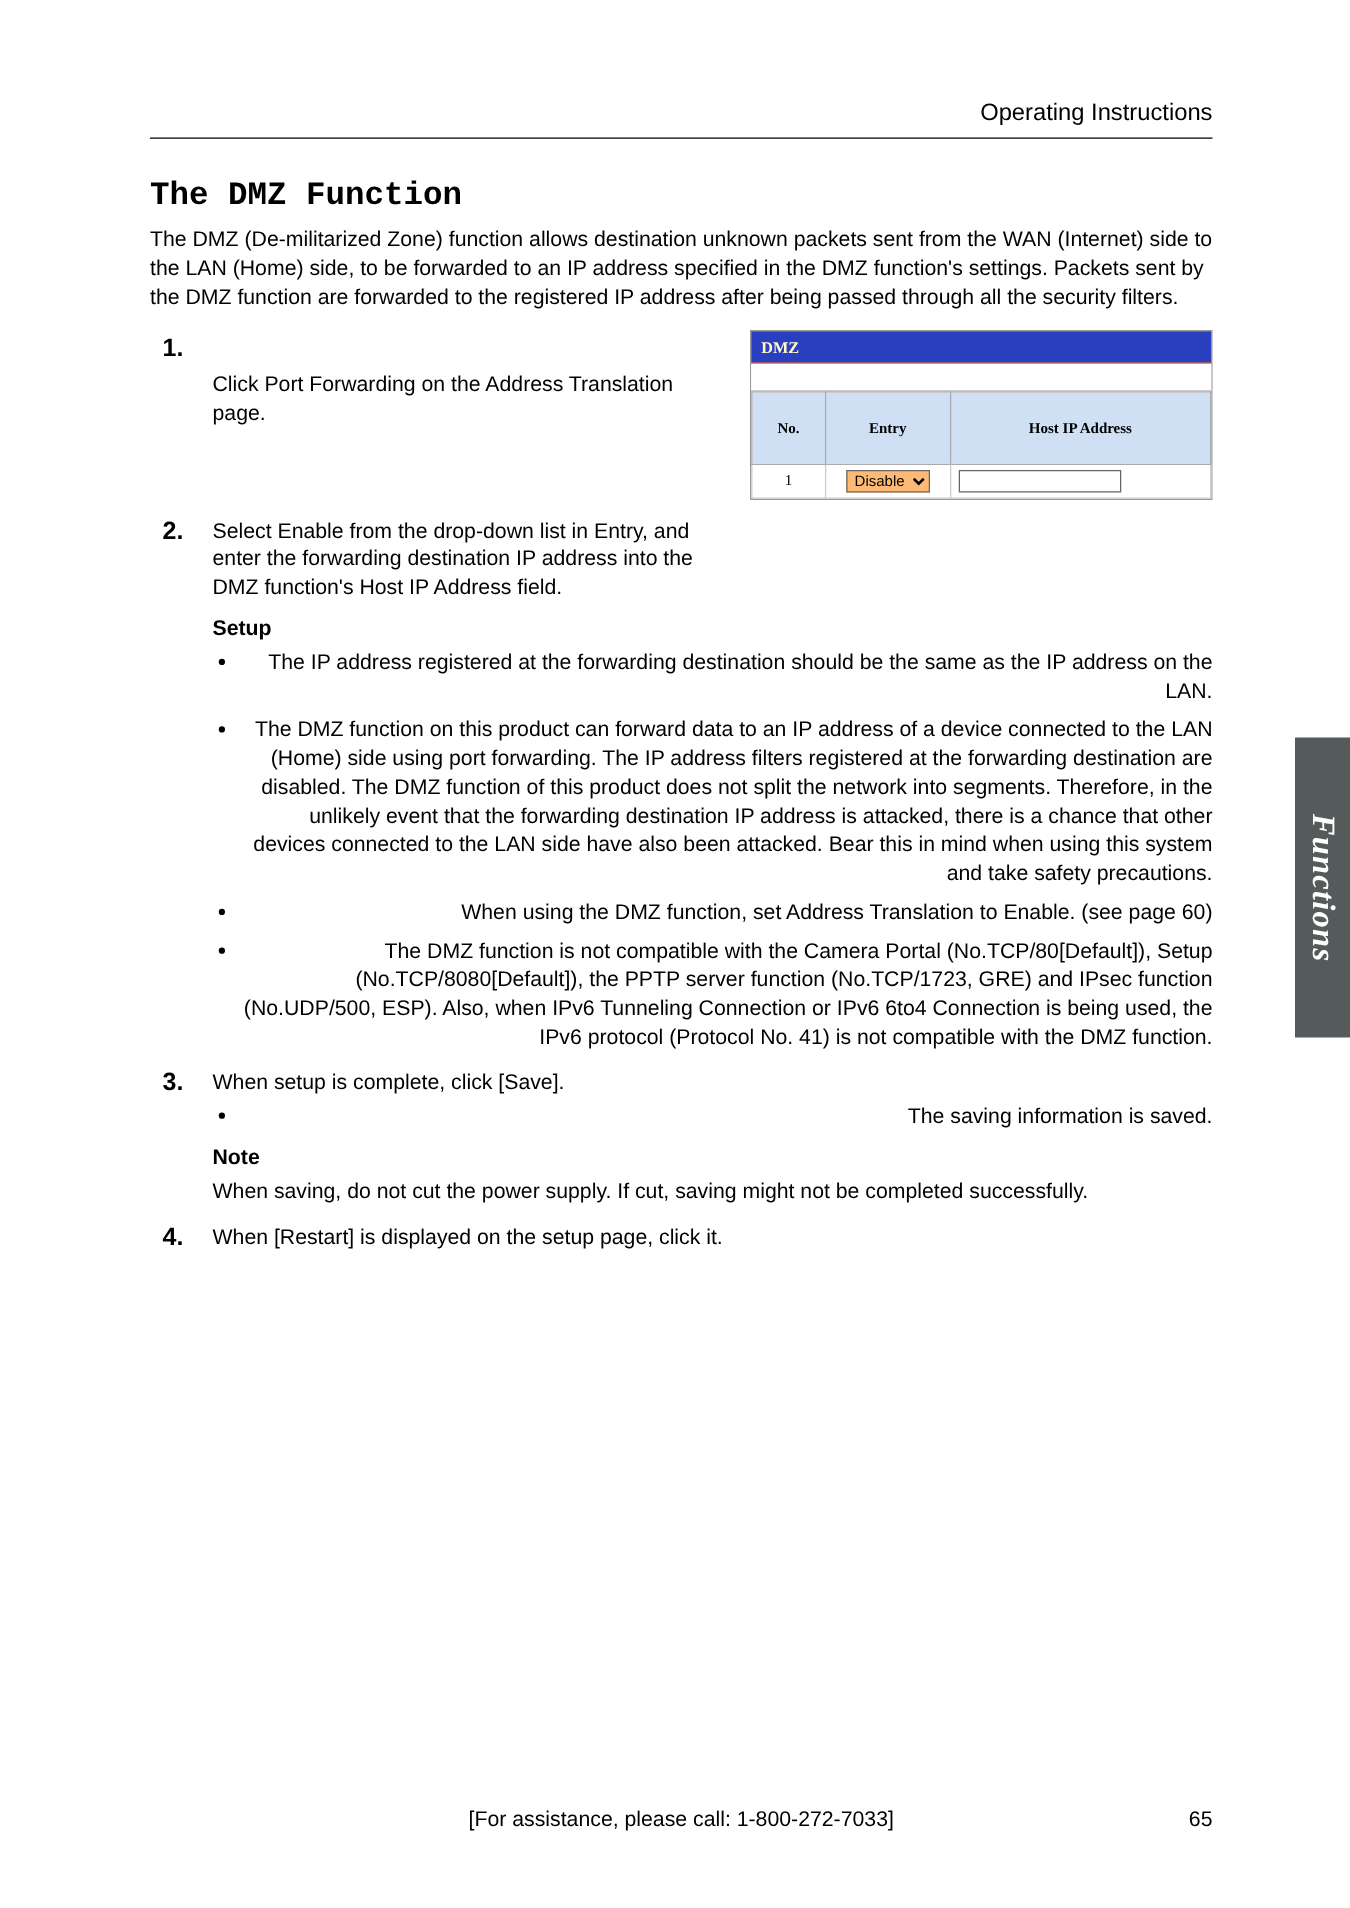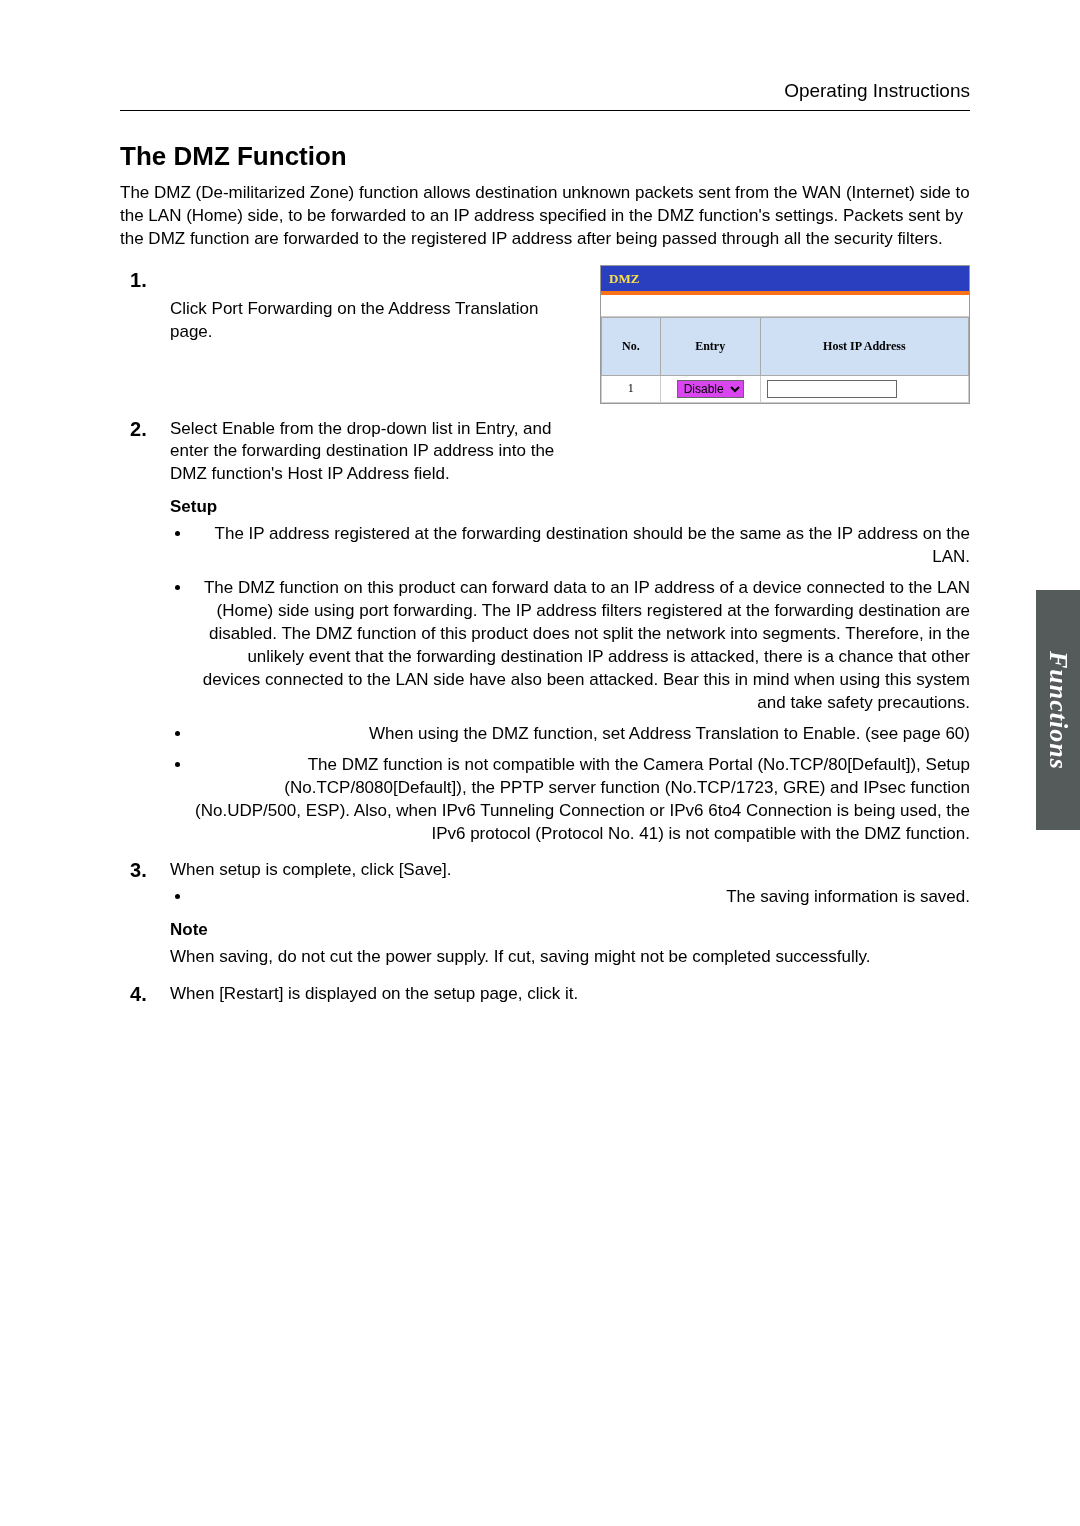--- a/index.html
+++ b/index.html
@@ -20,20 +20,21 @@
     text-align: right;
     font-size: 19px;
     padding-bottom: 8px;
     border-bottom: 1px solid #000;
     margin-bottom: 30px;
   }
   h2.title {
     font-size: 26px;
     font-weight: bold;
     margin-bottom: 10px;
+    font-family: Liberation Mono, monospace;
   }
   p.intro {
     font-size: 17px;
     line-height: 1.35;
     margin-bottom: 18px;
   }
   .subhead {
     font-size: 17px;
     font-weight: bold;
     margin-bottom: 10px;
@@ -81,25 +82,25 @@
   }
   .twocol .leftcol { flex: 1; margin-top: 29px; }
   .dmz-widget {
     width: 370px;
     font-family: "Times New Roman", serif;
     font-size: 12px;
     border: 1px solid #999;
   }
   .dmz-title {
     background: #2a3fbf;
-    color: #fde047;
+    color: #fef9c3;
     font-weight: bold;
     padding: 4px 8px;
     font-size: 13px;
-    border-bottom: 4px solid #f97316;
+    border-bottom: 1px solid #f97316;
   }
   .dmz-spacer {
     height: 22px;
     background: #fff;
     border-bottom: 1px solid #ccc;
   }
   .dmz-table {
     width: 100%;
     border-collapse: collapse;
   }
@@ -115,21 +116,21 @@
     padding: 4px 6px;
     border: 1px solid #ccc;
     text-align: center;
     background: #fff;
   }
   .dmz-table td.ipcell { text-align: left; }
   .dmz-select {
     font-family: Arial, sans-serif;
     font-size: 12px;
     border: 1px solid #666;
-    background: #d946ef;
+    background: #fdba74;
     padding: 0 2px;
   }
   .dmz-input {
     font-family: Arial, sans-serif;
     font-size: 12px;
     width: 130px;
     border: 1px solid #666;
     padding: 1px 3px;
     background: #fff;
   }
@@ -233,14 +234,18 @@
     </li>
 
     <li>
       <div class="step-body" style="max-width:420px;">When [Restart] is displayed on the setup page, click it.</div>
     </li>
 
   </ol>
 
   <div class="side-tab">Functions</div>
 
+  <div class="footer">
+    <span>[For assistance, please call: 1-800-272-7033]</span>
+    <span class="pageno">65</span>
+  </div>
 
 </div>
 
 </body></html>

